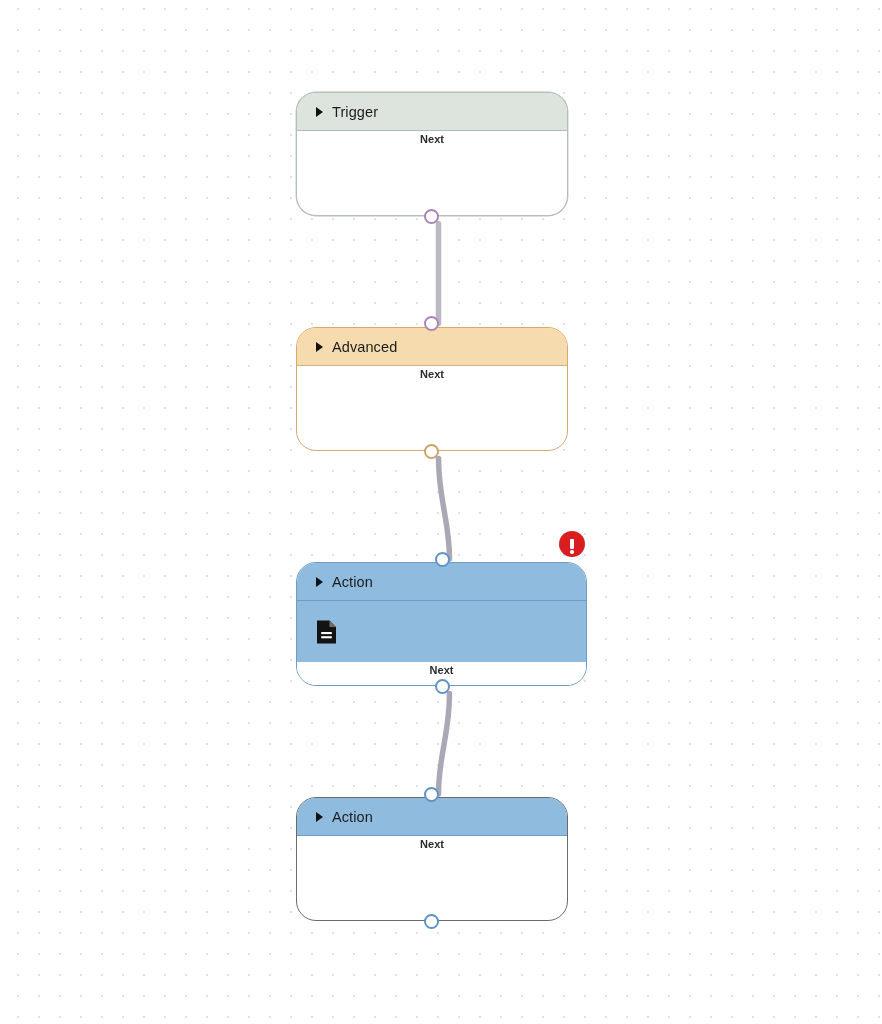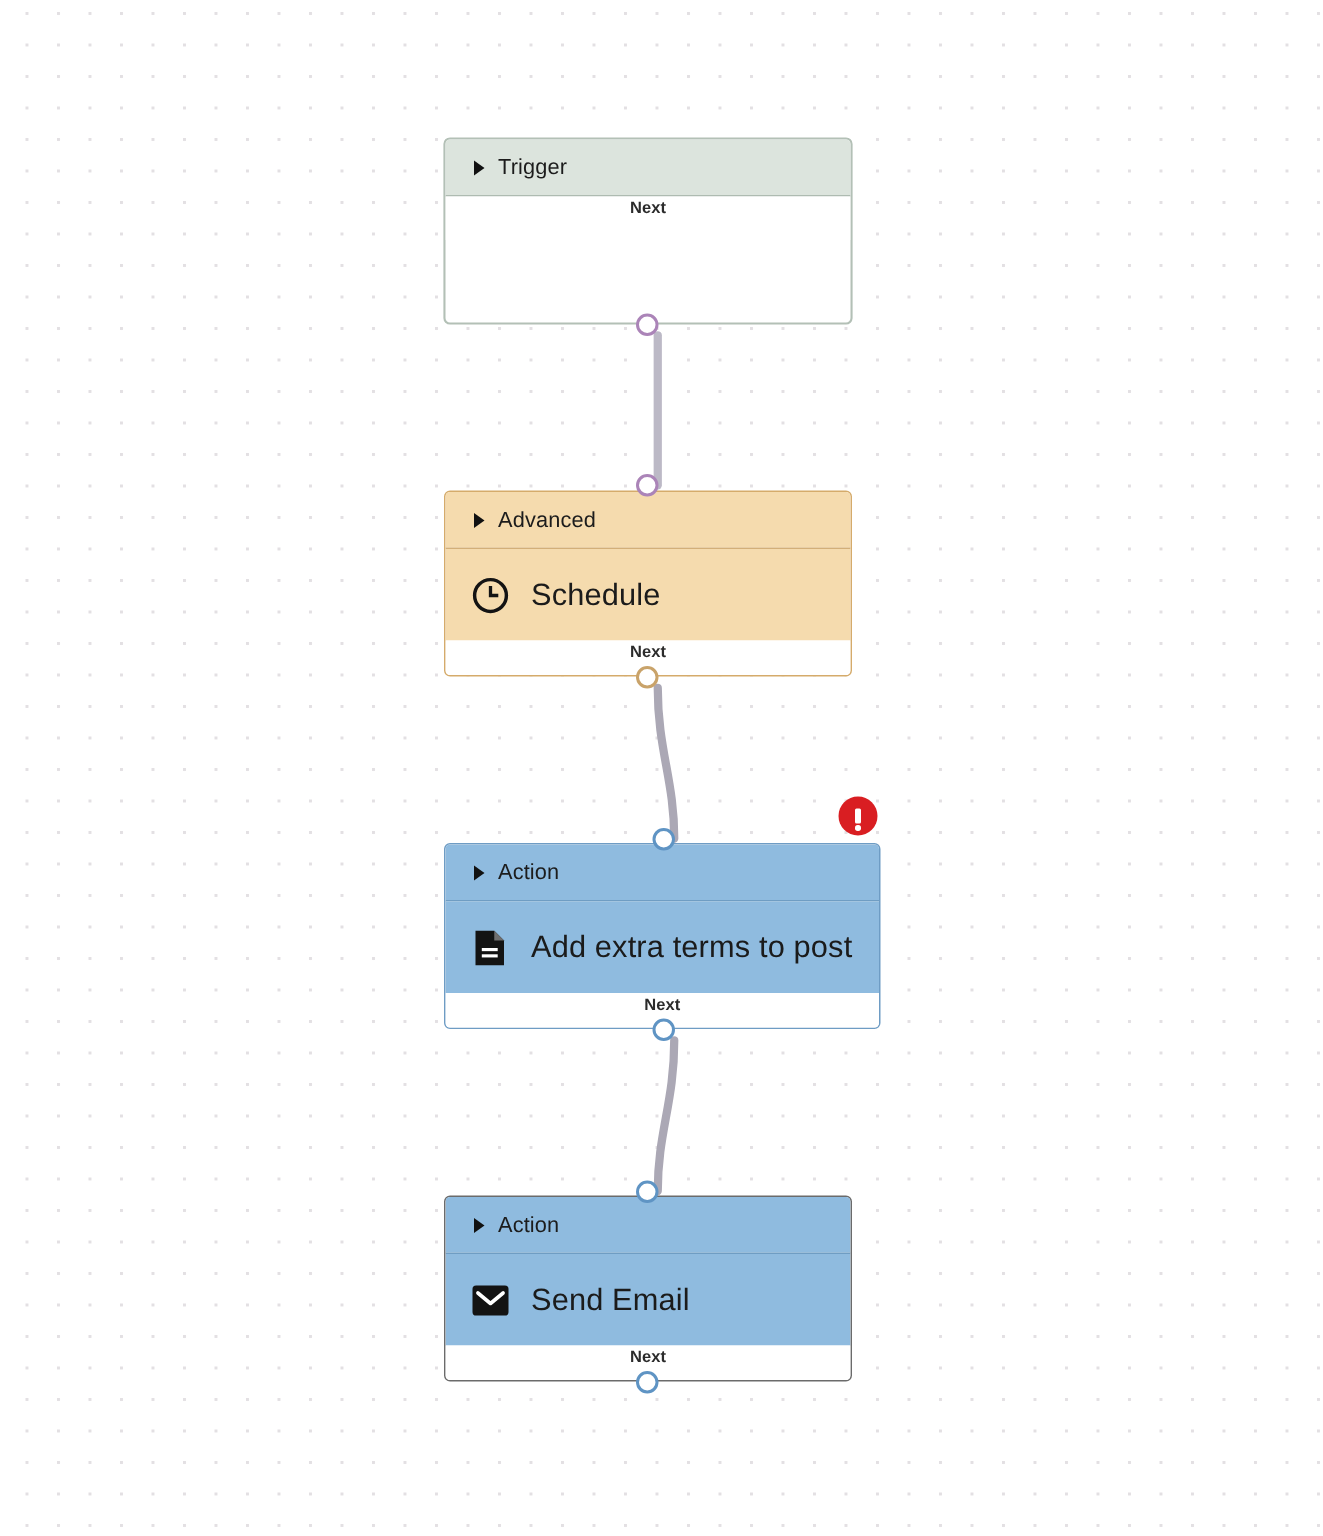--- a/index.html
+++ b/index.html
@@ -28,21 +28,21 @@
     left: 0; top: 0;
     width: 882px; height: 1024px;
     pointer-events: none;
     z-index: 1;
   }
 
   
   .node {
     position: absolute;
     z-index: 2;
-    border-radius: 4px;
+    border-radius: 20px;
     overflow: hidden;
     background: #ffffff;
   }
 
   .node-header {
     display: flex;
     align-items: center;
     height: 37px;
     padding-left: 19px;
     font-size: 14.5px;
@@ -176,67 +176,48 @@
     <div class="hdr-divider"></div>
     <div class="node-footer">Next</div>
   </div>
 
   <div class="node theme-advanced" style="left:296px; top:327px; width:272px; height:124px;">
     <div class="node-header">
       <span class="disclosure-tri"></span>
       <span>Advanced</span>
     </div>
     <div class="hdr-divider"></div>
-    <div class="node-body">
-      <span class="node-icon">
-        <svg width="26" height="26" viewBox="0 0 26 26" xmlns="http://www.w3.org/2000/svg">
-          <circle cx="13" cy="13" r="10.6" fill="none" stroke="#131313" stroke-width="2.3"></circle>
-          <path d="M13 6.6 V13 H18.2" fill="none" stroke="#131313" stroke-width="2.2" stroke-linecap="butt"></path>
-        </svg>
-      </span>
-      <span class="node-title">Schedule</span>
-    </div>
     <div class="node-footer">Next</div>
   </div>
 
   <div class="node theme-action" style="left:296px; top:562px; width:291px; height:124px;">
     <div class="node-header">
       <span class="disclosure-tri"></span>
       <span>Action</span>
     </div>
     <div class="hdr-divider"></div>
     <div class="node-body">
       <span class="node-icon">
         <svg width="24" height="26" viewBox="0 0 24 26" xmlns="http://www.w3.org/2000/svg">
           <path d="M2 1.5 h12.5 L21 8 v16.5 H2 Z" fill="#131313"></path>
           <path d="M14.5 1.5 L21 8 h-6.5 Z" fill="#6f6f6f"></path>
           <rect x="6.2" y="13" width="10.6" height="2.1" fill="#ffffff"></rect>
           <rect x="6.2" y="17.2" width="10.6" height="2.1" fill="#ffffff"></rect>
         </svg>
       </span>
-      <span class="node-title">Add extra terms to post</span>
     </div>
     <div class="node-footer">Next</div>
   </div>
 
   <div class="node theme-action-selected" style="left:296px; top:797px; width:272px; height:124px;">
     <div class="node-header">
       <span class="disclosure-tri"></span>
       <span>Action</span>
     </div>
     <div class="hdr-divider"></div>
-    <div class="node-body">
-      <span class="node-icon">
-        <svg width="26" height="22" viewBox="0 0 26 22" xmlns="http://www.w3.org/2000/svg">
-          <rect x="1" y="1" width="24" height="20" rx="2.4" fill="#131313"></rect>
-          <path d="M4.6 6 L13 13 L21.4 6" fill="none" stroke="#ffffff" stroke-width="2.4" stroke-linecap="round" stroke-linejoin="round"></path>
-        </svg>
-      </span>
-      <span class="node-title">Send Email</span>
-    </div>
     <div class="node-footer">Next</div>
   </div>
 
   <div class="port port-purple" style="left:424px; top:209px;"></div>
   <div class="port port-purple" style="left:424px; top:316px;"></div>
   <div class="port port-tan" style="left:424px; top:444px;"></div>
   <div class="port port-blue" style="left:435px; top:552px;"></div>
   <div class="port port-blue" style="left:435px; top:679px;"></div>
   <div class="port port-blue" style="left:424px; top:787px;"></div>
   <div class="port port-blue" style="left:424px; top:914px;"></div>

